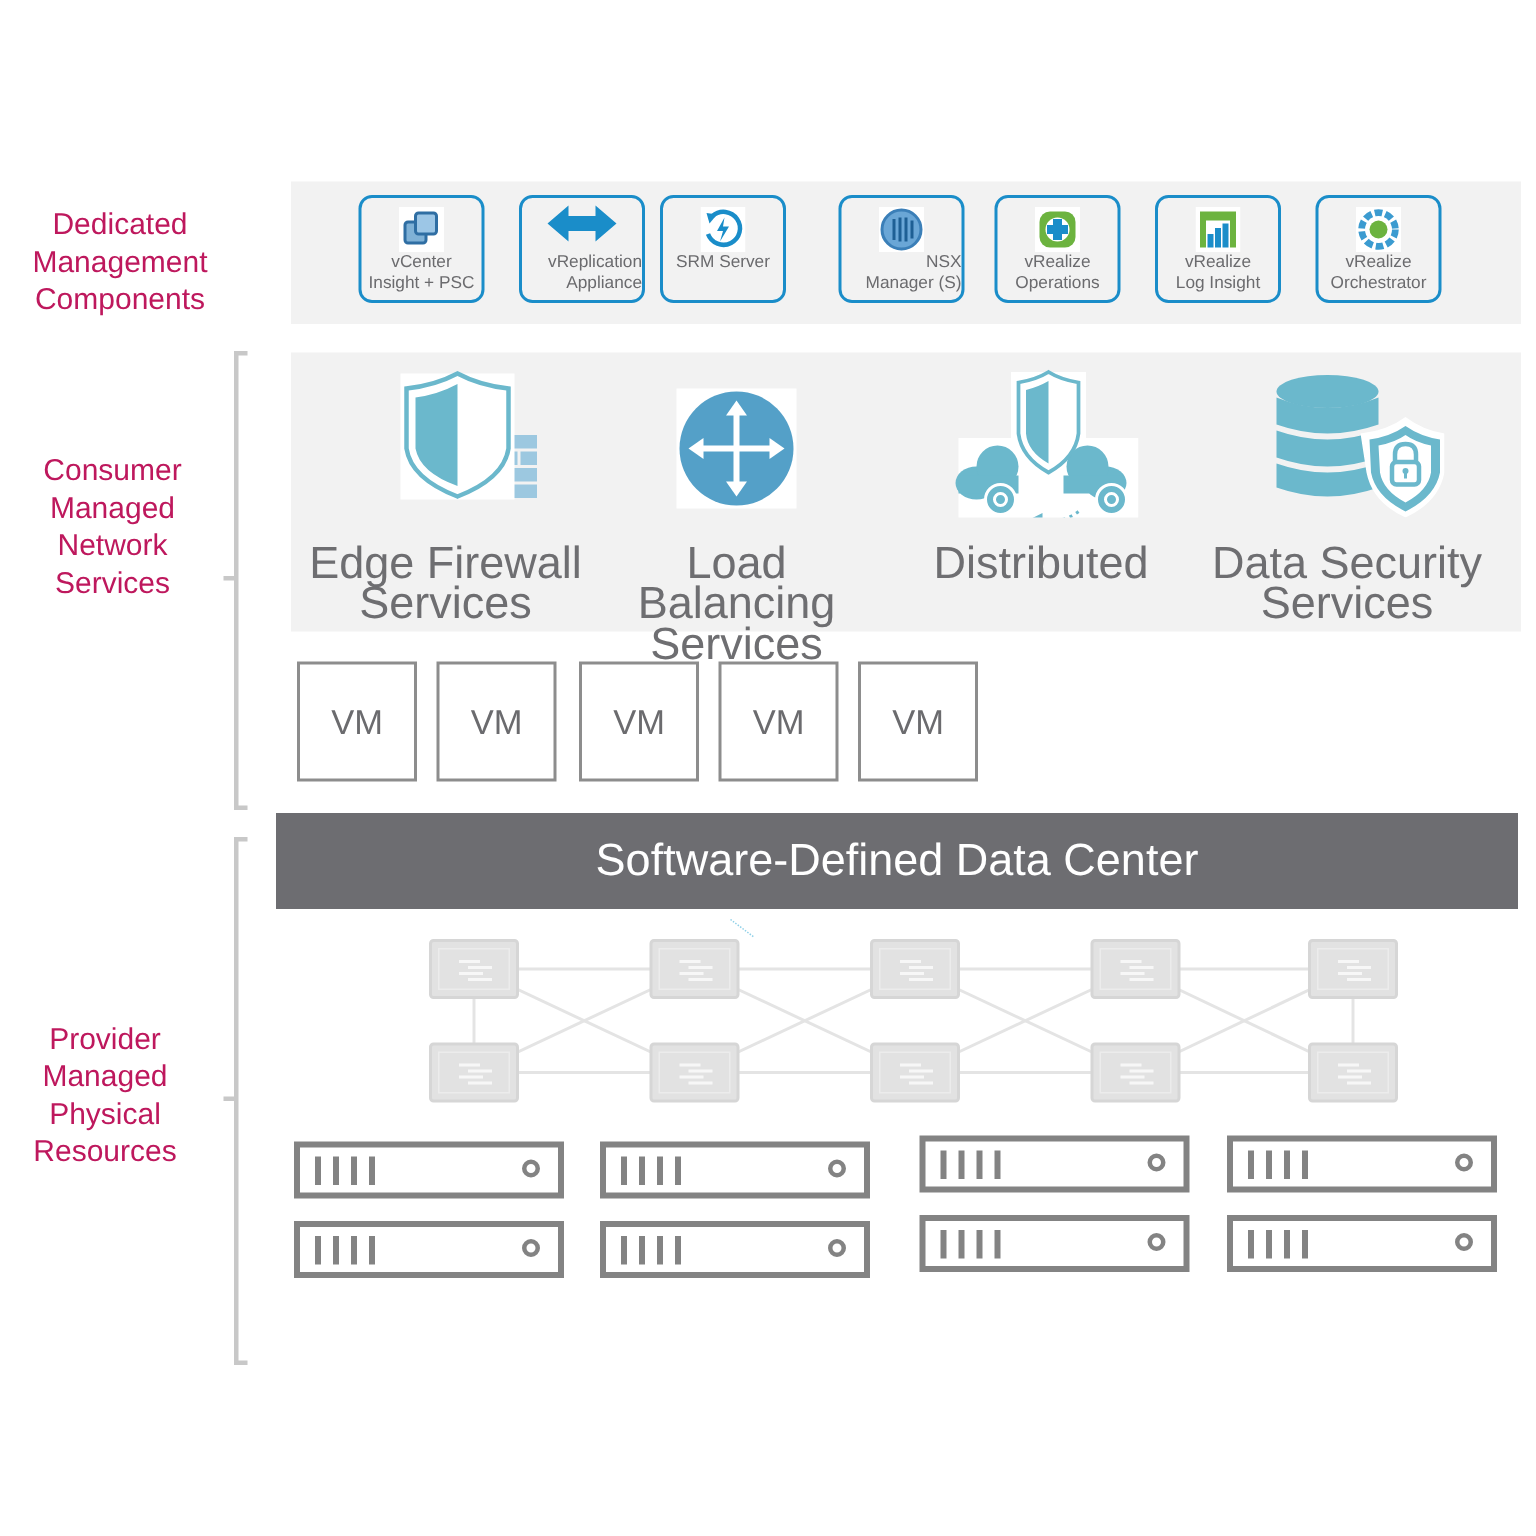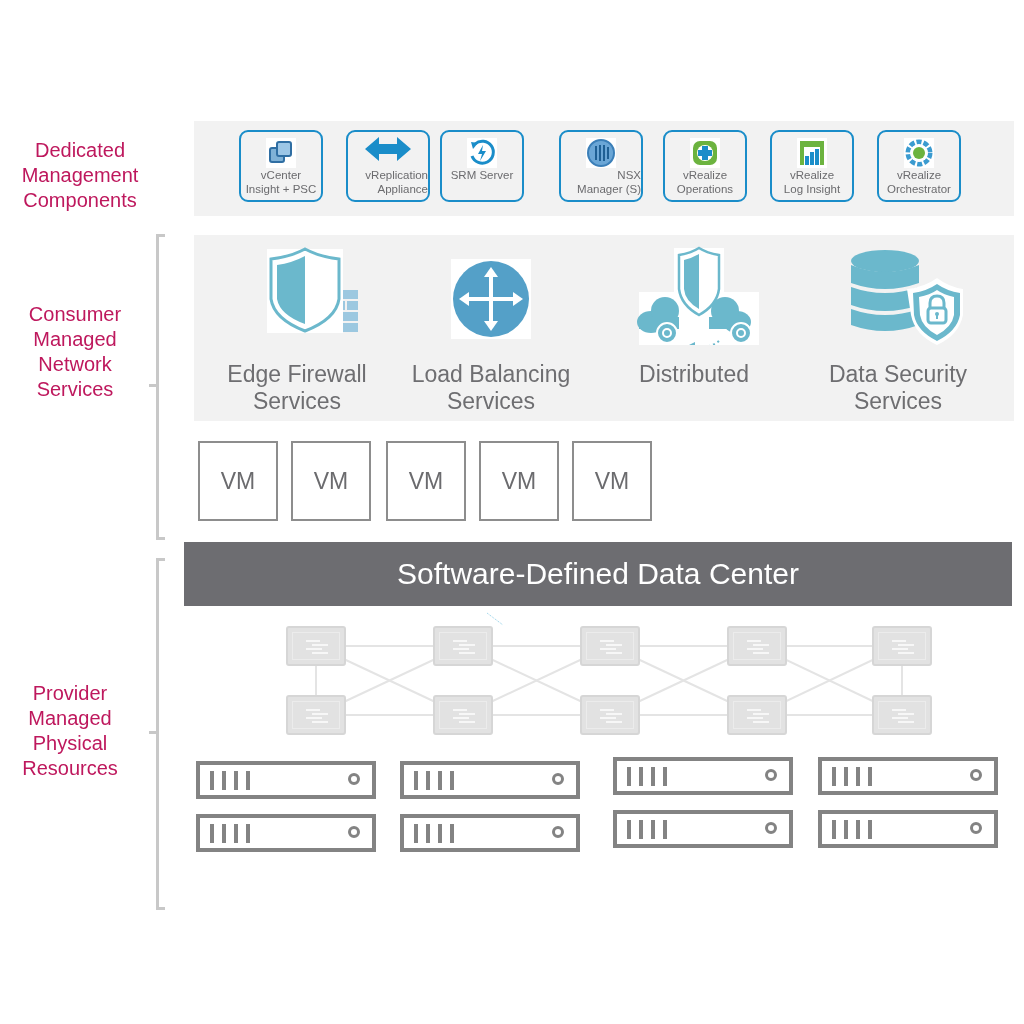--- a/index.html
+++ b/index.html
@@ -9,21 +9,21 @@
   .side-label { position:absolute; text-align:center; font-size:20px; line-height:25px; color:#be185d; }
   .bracket { position:absolute; border:3px solid #c8c8c8; border-right:none; width:6px; }
   .bracket-tick { position:absolute; width:8px; height:3px; background:#c8c8c8; }
   .panel { position:absolute; background:#f2f2f2; }
   .mgmt-card { position:absolute; top:130px; width:84px; height:72px; border:2px solid #1a8dc9;
                border-radius:9px; background:#f2f2f2; text-align:center; box-sizing:border-box; }
   .mgmt-card .icon { position:absolute; left:50%; top:6px; transform:translateX(-50%); width:30px; height:30px; }
   .mgmt-card .lbl { position:absolute; left:0; right:0; bottom:4px; font-size:11.5px; line-height:14px; color:#6b6b6e; }
   .svc { position:absolute; top:245px; width:200px; text-align:center; }
   .svc .ico { width:130px; height:100px; margin:0 auto; }
-  .svc .lbl { font-size:23px; line-height:27px; color:#6e6e71; margin-top:12px; }
+  .svc .lbl { font-size:30px; line-height:27px; color:#6e6e71; margin-top:12px; }
   .vm { position:absolute; top:441px; width:80px; height:80px; border:2px solid #8d8d8d; box-sizing:border-box;
         display:flex; align-items:center; justify-content:center; font-size:23px; color:#6b6b6e; background:#fff; }
   .sddc { position:absolute; left:184px; top:542px; width:828px; height:64px; background:#6d6d71;
           color:#ffffff; font-size:30px; display:flex; align-items:center; justify-content:center; }
   .server { position:absolute; width:180px; height:38px; border:4px solid #838383; box-sizing:border-box; background:#fff; }
   .server .bars { position:absolute; left:10px; top:6px; }
   .server .bar { display:inline-block; width:4px; height:19px; background:#838383; margin-right:8px; }
   .server .led { position:absolute; right:12px; top:8px; width:12px; height:12px; border:3px solid #838383; border-radius:50%; box-sizing:border-box; }
   .switch { position:absolute; width:60px; height:40px; background:#e2e2e2; border:2px solid #d6d6d6; border-radius:3px; box-sizing:border-box; }
   .switch .inner { position:absolute; left:4px; top:4px; right:4px; bottom:4px; border:1px solid #ececec; }

